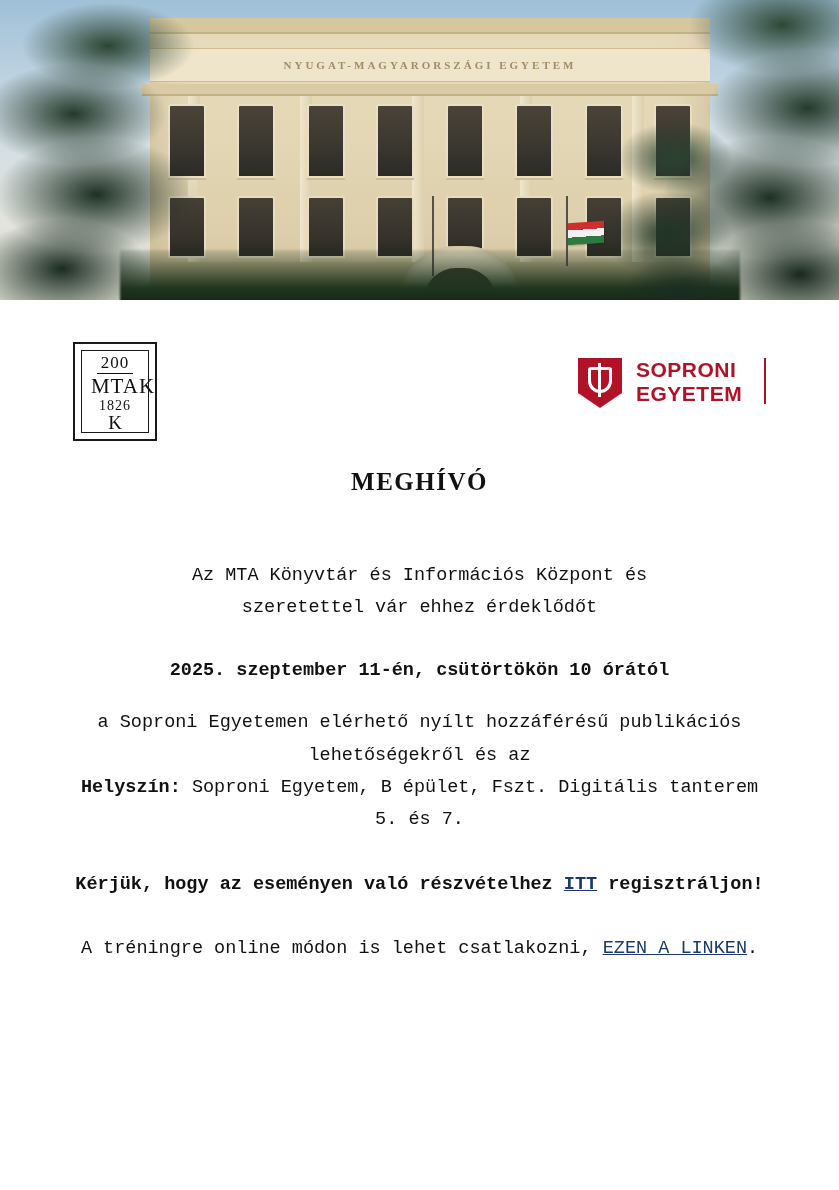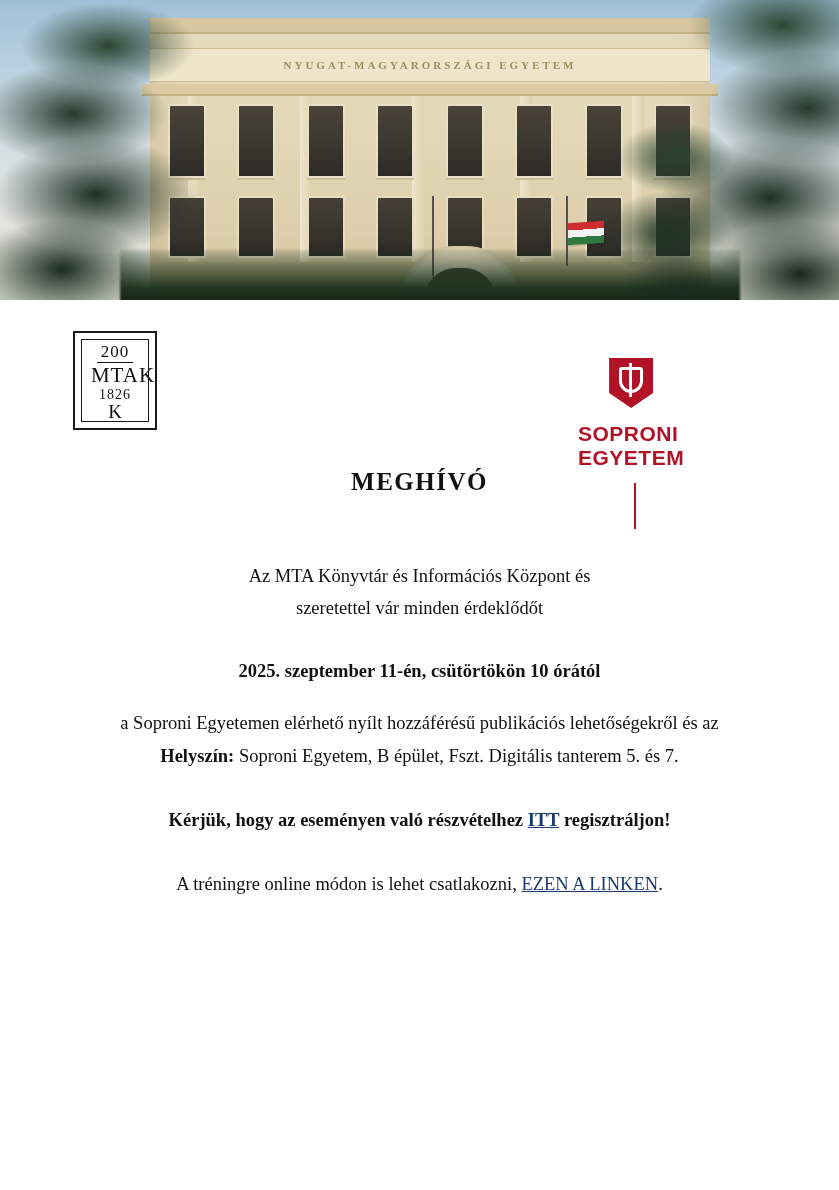--- a/index.html
+++ b/index.html
@@ -219,21 +219,21 @@
   }
 
   
   .logos {
     position: relative;
     height: 150px;
   }
   .mtak-logo {
     position: absolute;
     left: 73px;
-    top: 31px;
+    top: 42px;
     width: 80px;
     height: 95px;
     border: 2px solid #1a1a1a;
   }
   .mtak-inner {
     position: absolute;
     inset: 6px;
     border: 1px solid #1a1a1a;
     display: flex;
     flex-direction: column;
@@ -273,23 +273,22 @@
     font-size: 19px;
     line-height: 0.9;
     color: #111;
   }
 
   .se-logo {
     position: absolute;
     left: 578px;
     top: 58px;
     display: flex;
-    align-items: center;
+    align-items: flex-start;
     gap: 14px;
-    flex-direction: column;
   }
   .se-mark {
     width: 44px;
     height: 50px;
     background: #b11226;
     clip-path: polygon(0 0, 100% 0, 100% 70%, 50% 100%, 0 70%);
     position: relative;
   }
   .se-mark::after {
     content: "";
@@ -333,21 +332,21 @@
     padding: 0 70px;
   }
   .doc-title {
     font-family: "Liberation Serif", serif;
     font-size: 25px;
     font-weight: bold;
     letter-spacing: 1.5px;
     margin: 18px 0 0 0;
   }
   .para {
-    font-family: Liberation Serif, serif;
+    font-family: Liberation Mono, monospace;
     font-size: 18.5px;
     line-height: 1.75;
     margin: 0;
   }
   .block-intro { margin-top: 64px; }
   .block-date {
     margin-top: 30px;
     font-weight: bold;
     font-size: 18.5px;
   }
@@ -440,21 +439,21 @@
   </div>
 
 </div>
 
 <div class="content">
 
   <h1 class="doc-title">MEGHÍVÓ</h1>
 
   <div class="block-intro">
     <p class="para">Az MTA Könyvtár és Információs Központ és</p>
-    <p class="para">szeretettel vár minden érdeklődőt</p>
+    <p class="para">szeretettel vár ehhez érdeklődőt</p>
   </div>
 
   <p class="para block-date">2025. szeptember 11-én, csütörtökön 10 órától</p>
 
   <div class="block-body">
     <p class="para">a Soproni Egyetemen elérhető nyílt hozzáférésű publikációs lehetőségekről és az</p>
     <p class="para"><span class="strong">Helyszín:</span> <span>Soproni Egyetem, B épület, Fszt. Digitális tanterem 5. és 7.</span></p>
   </div>
 
   <p class="para block-register"><span>Kérjük, hogy az eseményen való részvételhez </span><a class="doclink" href="#">ITT</a><span> regisztráljon!</span></p>

